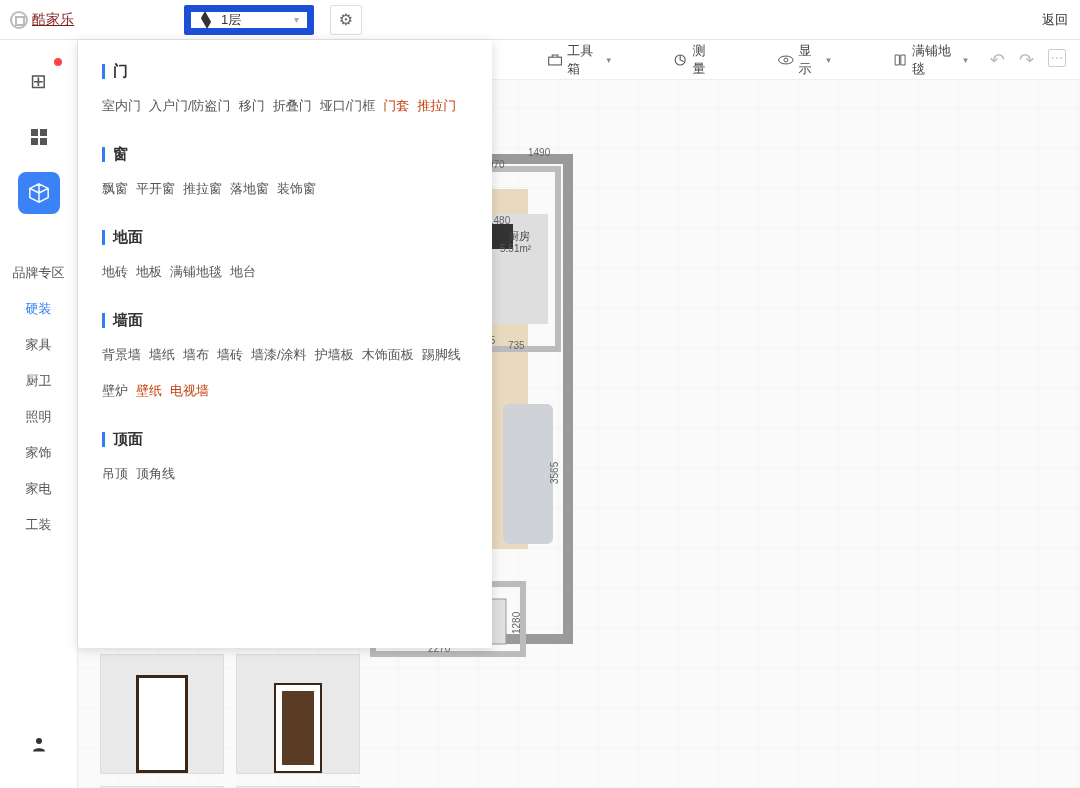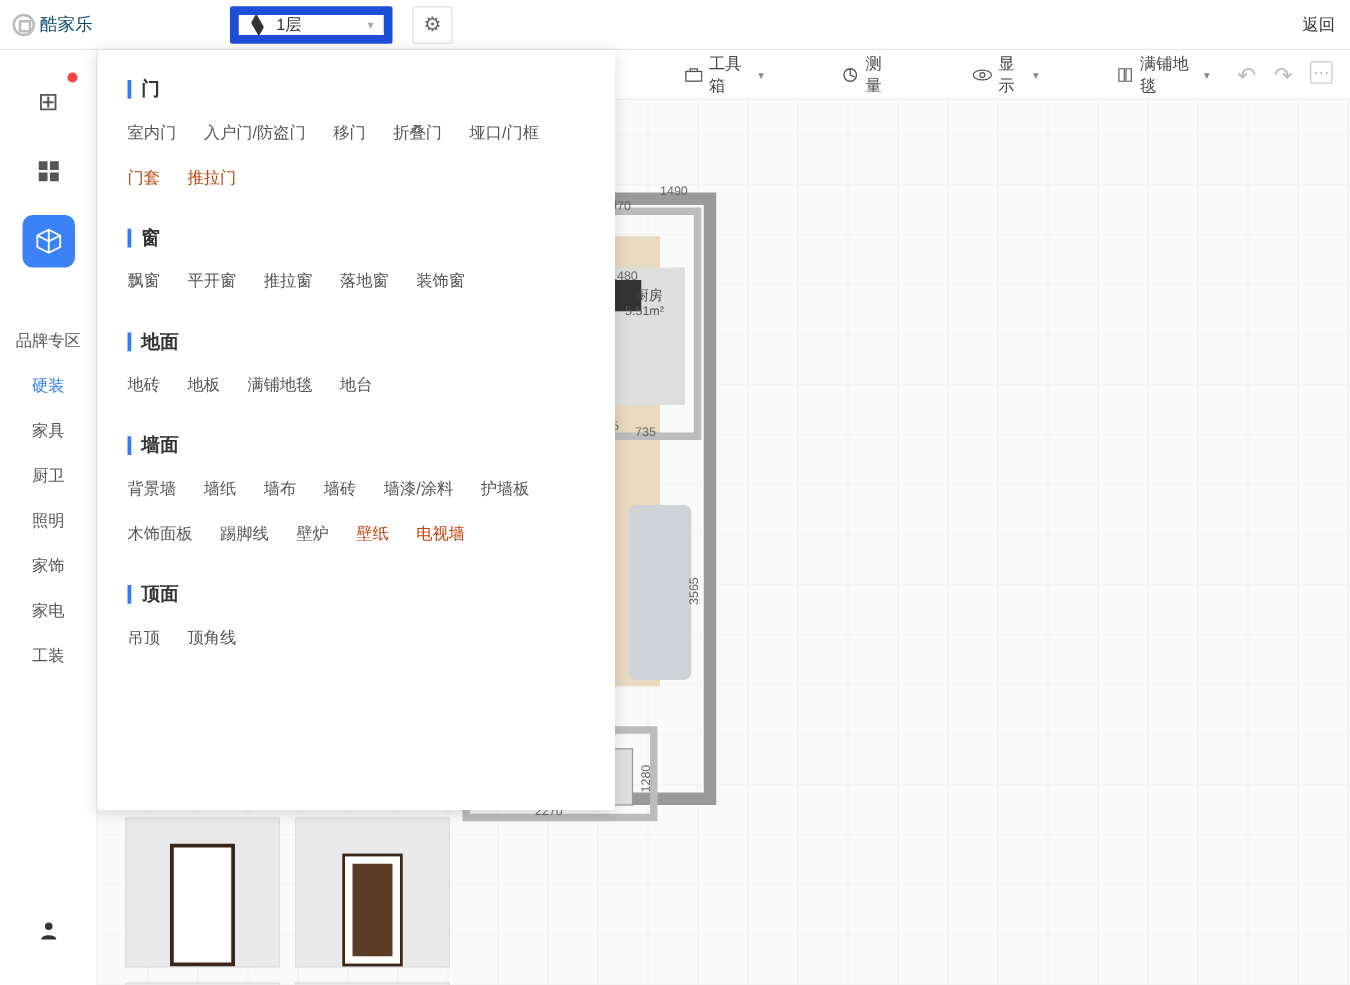--- a/index.html
+++ b/index.html
@@ -3,21 +3,21 @@
   <meta charset="utf-8">
   <style>
     * { margin: 0; padding: 0; box-sizing: border-box; font-family: "Microsoft YaHei", sans-serif; }
     body { width: 1080px; height: 788px; overflow: hidden; background: #fff; position: relative; }
 
     
     .topbar {
       height: 40px; border-bottom: 1px solid #e6e6e6; display: flex; align-items: center;
       padding: 0 10px; gap: 10px;
     }
-    .logo { display: flex; align-items: flex-start; gap: 4px; color: #0c4a6e; font-size: 14px; }
+    .logo { display: flex; align-items: flex-start; gap: 4px; color: #7f1d1d; font-size: 14px; text-decoration: underline; }
     .logo-icon { width: 18px; height: 18px; border: 2px solid #bbb; border-radius: 50%; position: relative; }
     .logo-icon::after { content: ""; position: absolute; width: 6px; height: 6px; border: 2px solid #bbb; top: 3px; left: 3px; }
     .floor-select { margin-left: 100px; height: 30px; min-width: 130px; border: 7px solid #1d4ed8; border-radius: 2px; display: flex; align-items: center; padding: 0 8px; gap: 8px; font-size: 13px; color: #333; }
     .layer-icon { width: 14px; height: 14px; position: relative; }
     .layer-icon::before { content: ""; position: absolute; width: 12px; height: 8px; background: #333; transform: rotate(45deg) skew(15deg, 15deg); top: 3px; left: 1px; border-radius: 1px; }
     .chev-down { margin-left: auto; color: #aaa; font-size: 10px; }
     .gear-btn { width: 32px; height: 30px; border: 1px solid #ddd; border-radius: 2px; display: flex; align-items: center; justify-content: center; color: #666; font-size: 16px; margin-left: 6px; }
     .back-btn { margin-left: auto; font-size: 13px; color: #333; padding: 4px 2px; }
 
     
@@ -42,21 +42,21 @@
     .flyout {
       position: absolute; left: 78px; top: 40px; width: 414px; height: 608px;
       background: #fff; box-shadow: 0 2px 12px rgba(0,0,0,0.15); border-radius: 2px;
       padding: 22px 18px 18px 24px; overflow: hidden; z-index: 5;
     }
     .fly-section { margin-bottom: 30px; }
     .fly-heading {
       display: flex; align-items: center; gap: 8px; font-size: 15px; font-weight: 600; color: #333; margin-bottom: 16px;
     }
     .fly-heading::before { content: ""; width: 3px; height: 15px; background: #2f7ef7; }
-    .fly-items { display: flex; flex-wrap: wrap; gap: 18px 22px; }
+    .fly-items { display: flex; flex-wrap: wrap; gap: 18px 8px; }
     .fly-item { font-size: 13px; color: #555; cursor: pointer; }
     .fly-item.hot { color: #c2410c; }
 
     
     .thumb-row {
       position: absolute; left: 100px; top: 654px; width: 260px; display: grid; grid-template-columns: 1fr 1fr; gap: 12px;
     }
     .thumb { height: 120px; background: #e9e9e9; border: 1px solid #ddd; display: flex; align-items: flex-end; justify-content: center; }
     .thumb.door::after { content: ""; width: 46px; height: 92px; background: #5a3c25; border: 2px solid #3a2617; }
     .thumb.doorw::after { content: ""; width: 46px; height: 92px; background: #fff; border: 3px solid #3a2617; }

